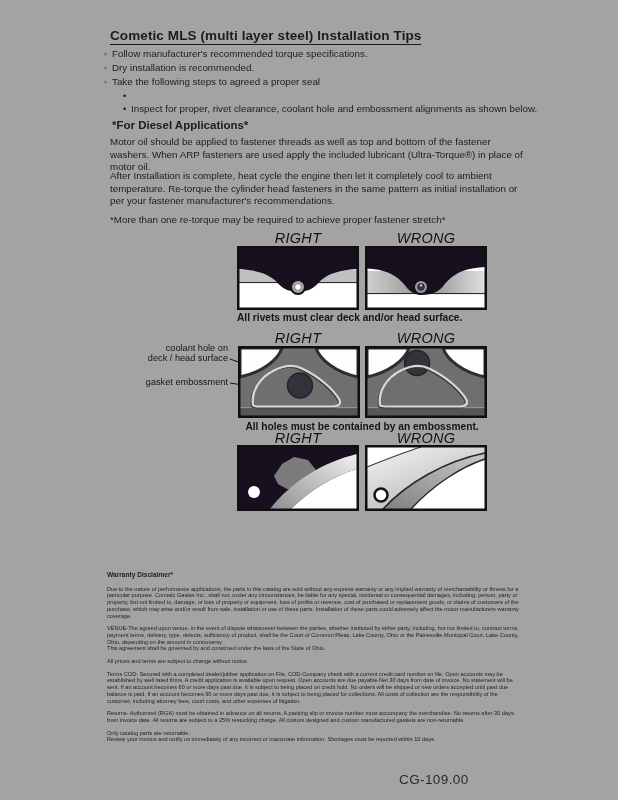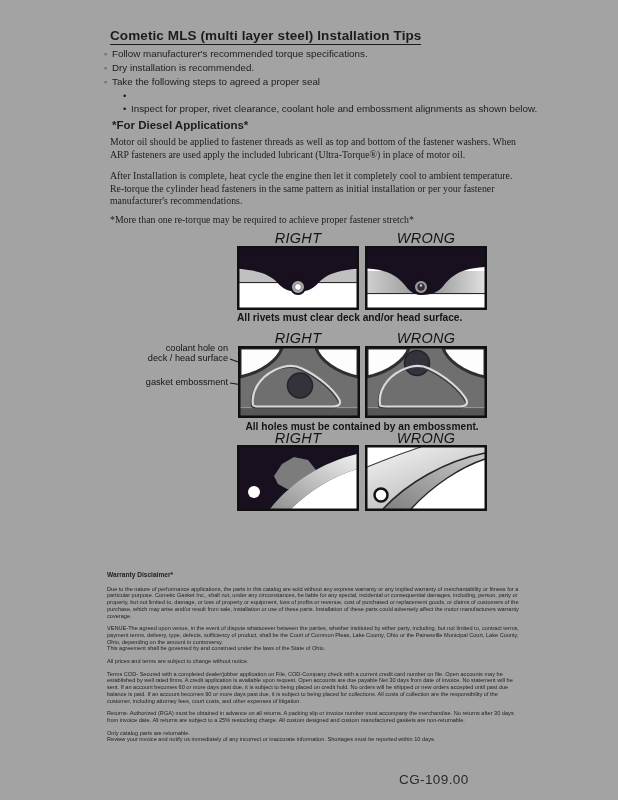--- a/index.html
+++ b/index.html
@@ -11,21 +11,21 @@
   .title{
     font-size:13.5px;font-weight:bold;letter-spacing:.1px;
     padding-bottom:1px;border-bottom:1.8px solid #1a1a1a;display:inline-block;
   }
   .tips{font-size:9.8px;line-height:13px;}
   .tip-row{display:flex;align-items:baseline;}
   .tip-row .marker{width:8px;flex:0 0 8px;font-size:9px;}
   .tip-sub{margin-left:19px;}
   .tip-sub .marker{font-size:9.5px;}
   .diesel-head{font-size:11.5px;font-weight:bold;}
-  .body-p{font-size:9.8px;line-height:12.6px;width:414px;font-family:Liberation Serif, serif;}
+  .body-p{font-size:9.8px;line-height:12.6px;width:414px;}
   .fig-label{font-size:14.5px;letter-spacing:.3px;text-align:center;width:122px;color:#141414;font-style:italic;}
   .fig-caption{font-size:10.2px;font-weight:bold;color:#141414;line-height:11px;}
   .annot{font-size:9.2px;line-height:10.4px;text-align:right;width:128px;color:#141414;}
   .panel{display:block;}
   .disc{width:414px;font-size:5.6px;line-height:6.7px;color:#222;}
   .disc .dhead{font-size:6.6px;font-weight:bold;margin-bottom:7px;}
   .disc p{margin:0 0 6px 0;}
   .disc p.tight{margin:0;}
   .footer-code{font-size:13.5px;letter-spacing:.4px;color:#2a2a2a;}
 </style>

